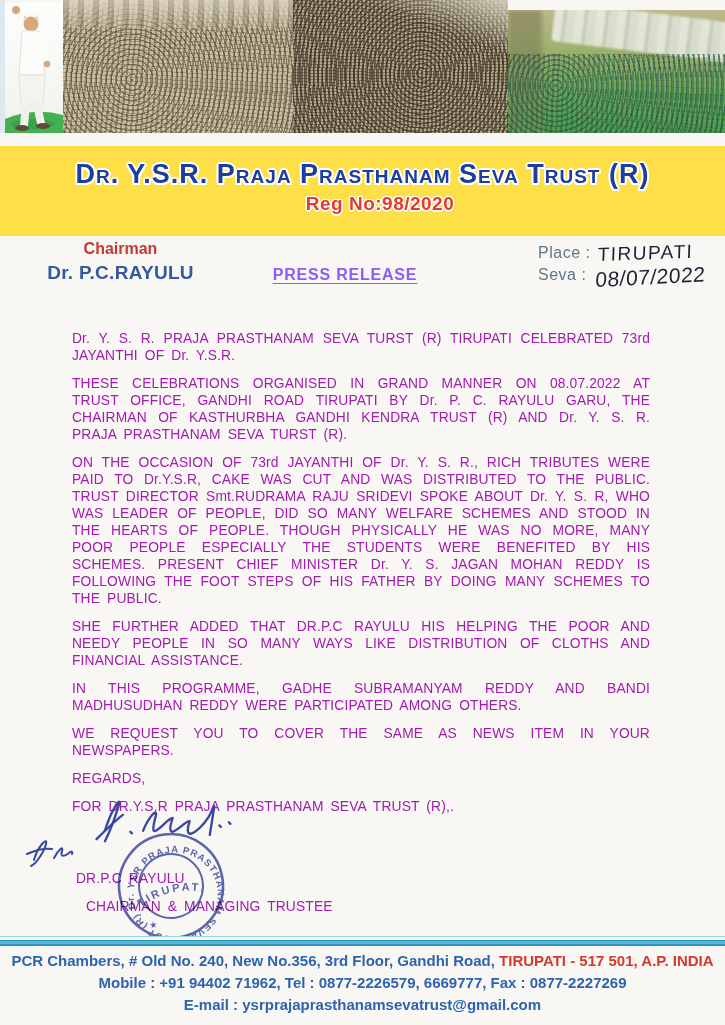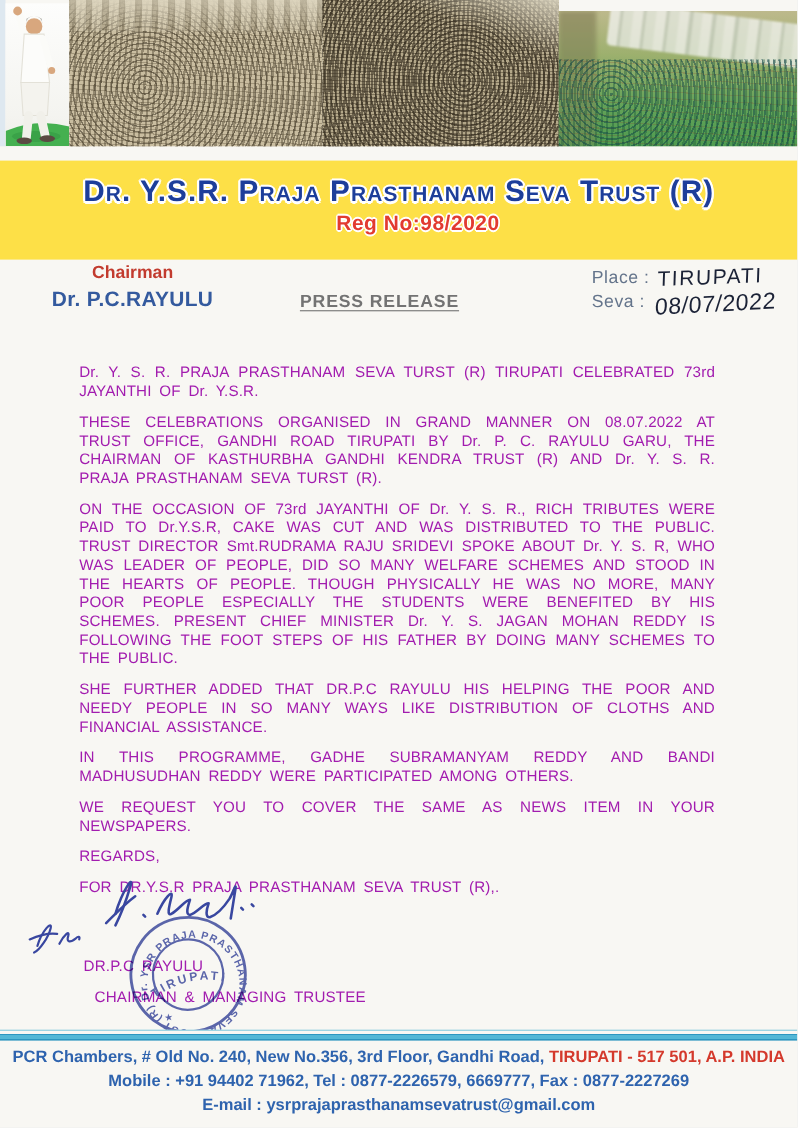--- a/index.html
+++ b/index.html
@@ -52,21 +52,21 @@
   .chairman-title{font-size:16px;font-weight:bold;color:#c23b2e;}
   .chairman-name{margin-top:4px;font-size:19px;font-weight:bold;color:#345a9e;letter-spacing:.3px;}
   .meta{position:absolute;left:538px;top:244px;width:185px;}
   .meta-row{display:flex;align-items:flex-start;}
   .meta-label{font-size:16px;color:#64748b;letter-spacing:.5px;width:56px;flex:none;}
   .hand{font-family:"Liberation Sans",sans-serif;color:#1b2236;}
   .hand-place{font-size:19px;letter-spacing:1.5px;transform:rotate(-2deg) skewX(-4deg);transform-origin:left top;margin-left:4px;}
   .hand-date{font-size:21px;letter-spacing:.5px;transform:rotate(-3deg) skewX(-6deg);transform-origin:left top;margin-left:2px;margin-top:2px;}
 
   .press-heading{position:absolute;top:266px;left:0;width:690px;text-align:center;
-    font-size:16px;font-weight:bold;color:#737373;letter-spacing:.8px;text-decoration:underline;text-underline-offset:3px;}
+    font-size:16px;font-weight:bold;color:#8b5cf6;letter-spacing:.8px;text-decoration:underline;text-underline-offset:3px;}
 
   
   .body-text{position:absolute;left:72px;top:330px;width:578px;font-size:13.8px;line-height:17px;
     color:#a21caf;text-align:justify;word-spacing:3px;letter-spacing:.15px;}
   .body-text p{margin:0 0 11px 0;}
   .closing-line{margin:0;}
   .sig-space{height:44px;}
   .signatory-name{padding-left:4px;}
   .signatory-title{padding-left:14px;}
 

